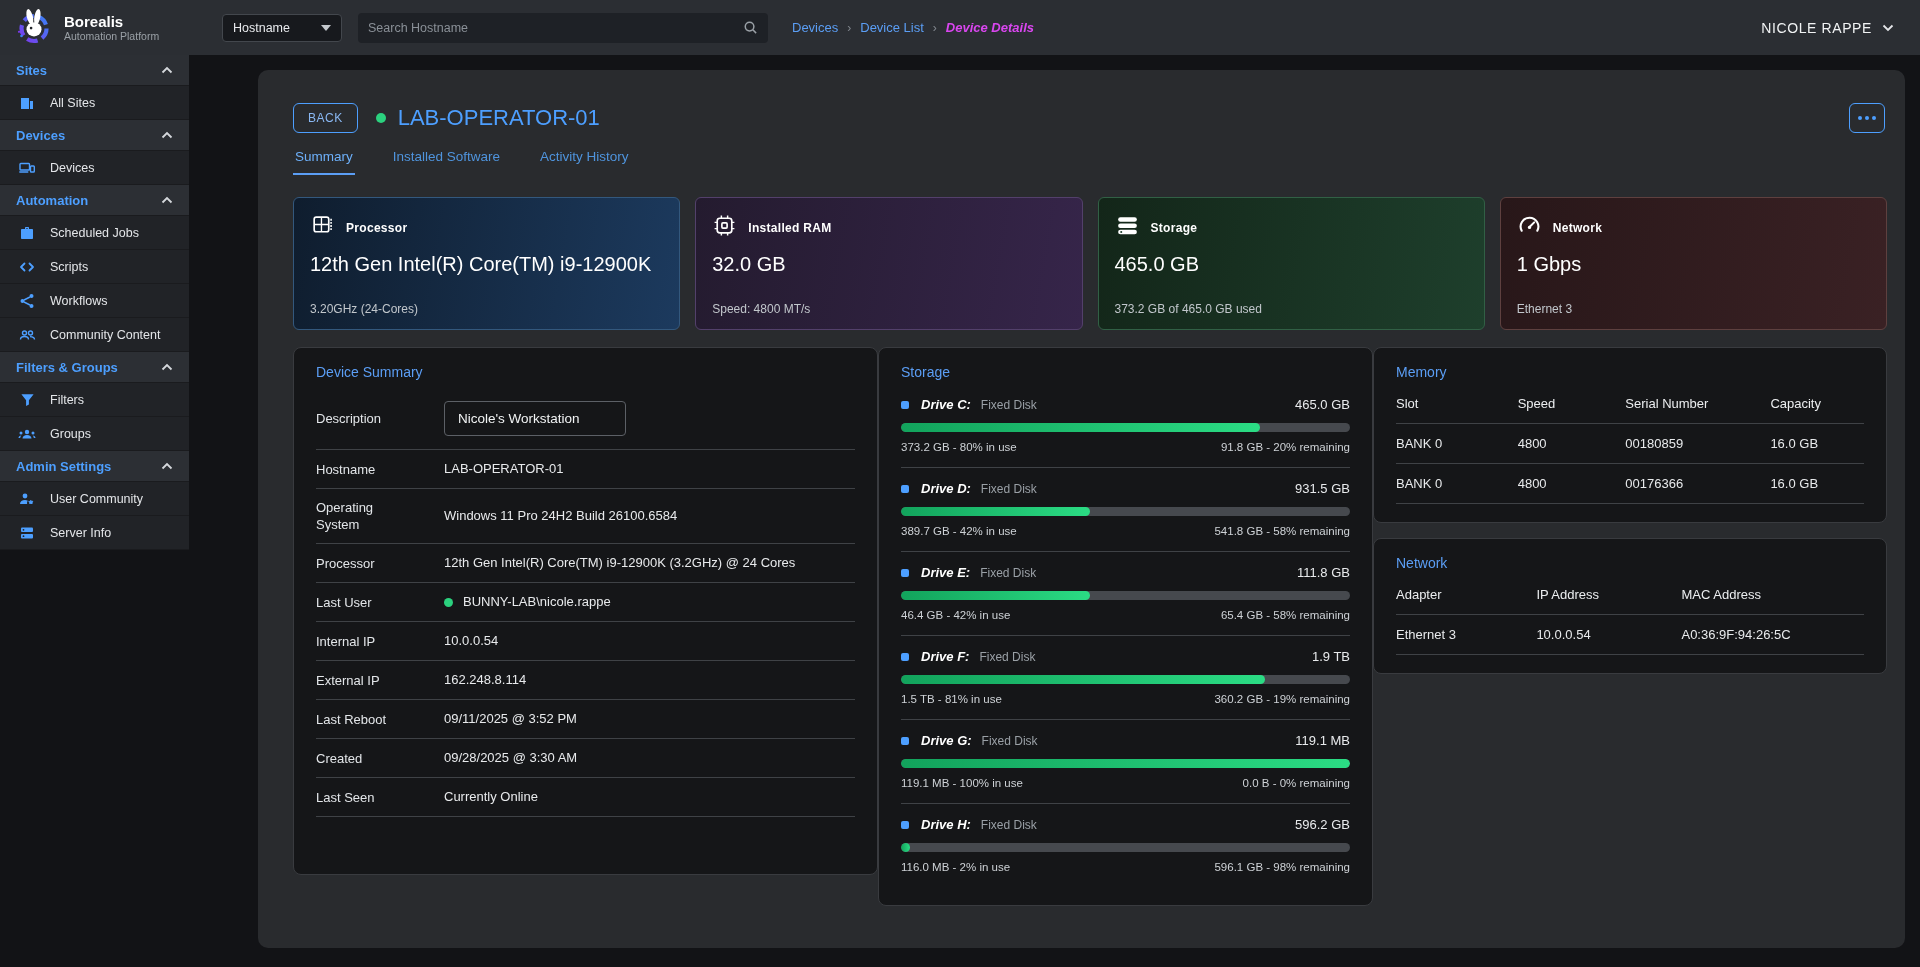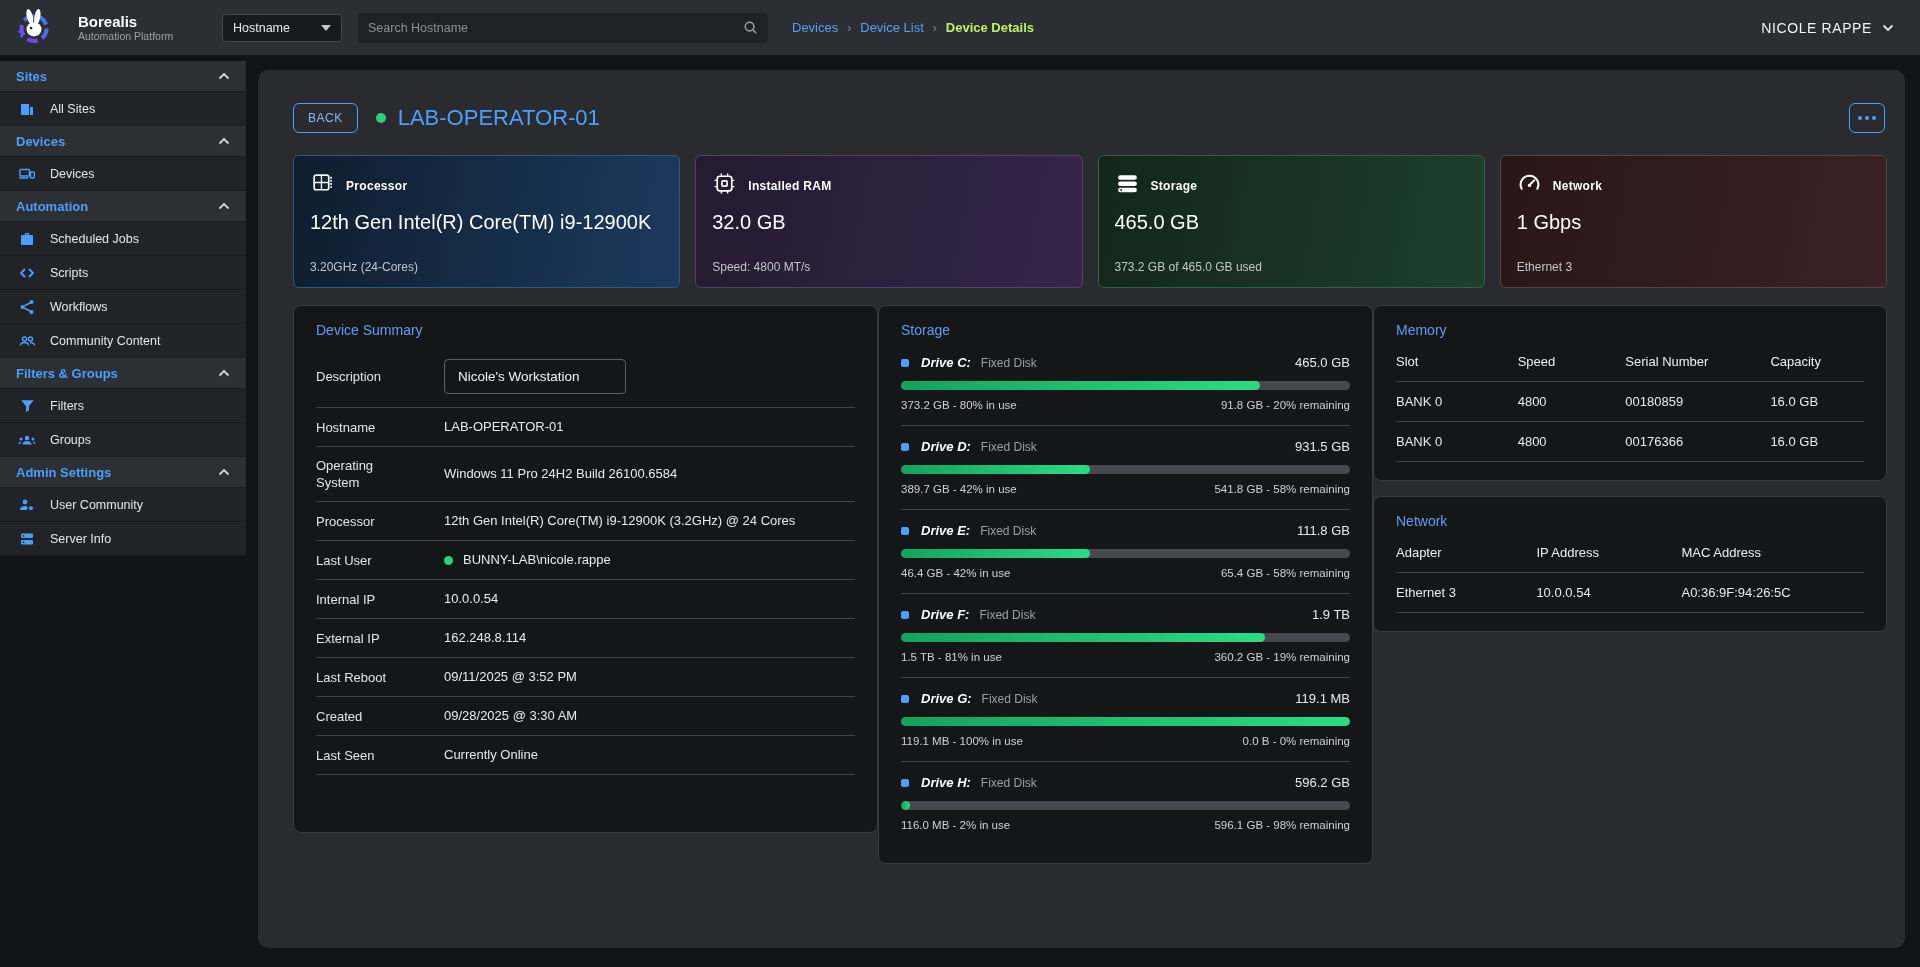--- a/index.html
+++ b/index.html
@@ -1,35 +1,35 @@
 <!DOCTYPE html>
 <html><head>
 <meta charset="utf-8">
 <style>
   * { margin:0; padding:0; box-sizing:border-box; }
   html,body { width:1920px; height:967px; background:#121316; font-family:"Liberation Sans", sans-serif; overflow:hidden; }
 
   
   .topbar { position:absolute; left:0; top:0; width:1920px; height:55px; background:#2b2e33; display:flex; align-items:center; z-index:5; }
-  .brand { width:210px; flex:0 0 210px; display:flex; align-items:center; padding-left:14px; gap:24px; }
+  .brand { width:210px; flex:0 0 210px; display:flex; align-items:center; padding-left:14px; gap:10px; }
   .brand-name { color:#ffffff; font-size:15px; font-weight:bold; line-height:17px; }
   .brand-sub { color:#9aa0a6; font-size:10.5px; }
   .filter-select { margin-left:12px; width:120px; height:28px; background:#17191d; border:1px solid #43474d; border-radius:4px; display:flex; align-items:center; padding:0 10px; color:#e8eaed; font-size:12.5px; cursor:pointer; }
   .filter-select svg { margin-left:auto; }
   .search-box { margin-left:16px; width:410px; height:30px; background:#1e2126; border-radius:4px; display:flex; align-items:center; padding:0 10px; }
   .search-box input { flex:1; background:transparent; border:none; outline:none; color:#eab308; font-size:12.5px; font-family:"Liberation Sans",sans-serif; }
   .search-box input::placeholder { color:#8a9097; }
   .breadcrumb { margin-left:24px; display:flex; align-items:center; gap:9px; font-size:13px; }
   .crumb-link { color:#5b9ef5; cursor:pointer; }
   .crumb-sep { color:#80868d; font-size:12px; }
-  .crumb-current { color:#bef264; font-weight:bold; }
+  .crumb-current { color:#d946ef; font-weight:bold;font-style:italic; }
   .user-menu { margin-left:auto; margin-right:26px; display:flex; align-items:center; gap:10px; color:#f1f3f4; font-size:14px; letter-spacing:.6px; cursor:pointer; }
 
   
-  .sidebar { position:absolute; left:0; top:61px; width:246px; }
+  .sidebar { position:absolute; left:0; top:55px; width:189px; }
   .side-section-header { height:31px; background:#2c2f34; border-bottom:1px solid #1a1b1e; display:flex; align-items:center; padding:0 16px; color:#4d9fff; font-size:13px; font-weight:bold; cursor:pointer; }
   .side-section-header svg { margin-left:auto; color:#d5d8dc; }
   .side-item { height:34px; background:#212327; border-bottom:1px solid #1a1b1e; display:flex; align-items:center; padding-left:18px; gap:14px; color:#e4e6e9; font-size:12.5px; cursor:pointer; }
   .side-item .icon { color:#4d9fff; display:flex; width:18px; justify-content:center; }
 
   
   .main-card { position:absolute; left:258px; top:70px; width:1647px; height:878px; background:#292b2e; border-radius:10px; padding:33px 18px 0 35px; }
   .card-head { display:flex; align-items:center; }
   .back-btn { padding:7px 14px; background:transparent; border:1px solid #4d9fff; border-radius:6px; color:#8ab8f3; font-size:12px; letter-spacing:.5px; font-family:"Liberation Sans",sans-serif; cursor:pointer; }
   .status-dot { width:10px; height:10px; border-radius:50%; background:#2bd17e; margin:0 12px 0 18px; }
@@ -292,20 +292,25 @@
     <button class="back-btn">BACK</button>
     <span class="status-dot"></span>
     <span class="device-title">LAB-OPERATOR-01</span>
     <div class="more-btn">
       <i></i>
         <i></i>
         <i></i>
     </div>
   </div>
 
+  <div class="tabs">
+    <div class="tab active">Summary</div>
+    <div class="tab">Installed Software</div>
+    <div class="tab">Activity History</div>
+  </div>
 
   <div class="stat-row">
     <div class="stat-card blue">
       <div class="stat-label-row">
         <span>
           <svg width="25" height="25" viewBox="0 0 24 24" fill="none" stroke="#ffffff" stroke-width="1.6">
               <rect x="4" y="4" width="14" height="14" rx="2"></rect>
               <path d="M11 4v14M4 11h14" stroke-width="1.3"></path>
               <path d="M19.5 6.5h1.5M19.5 9.5h1.5M19.5 12.5h1.5M19.5 15.5h1.5" stroke-width="1.8"></path>
             </svg>

